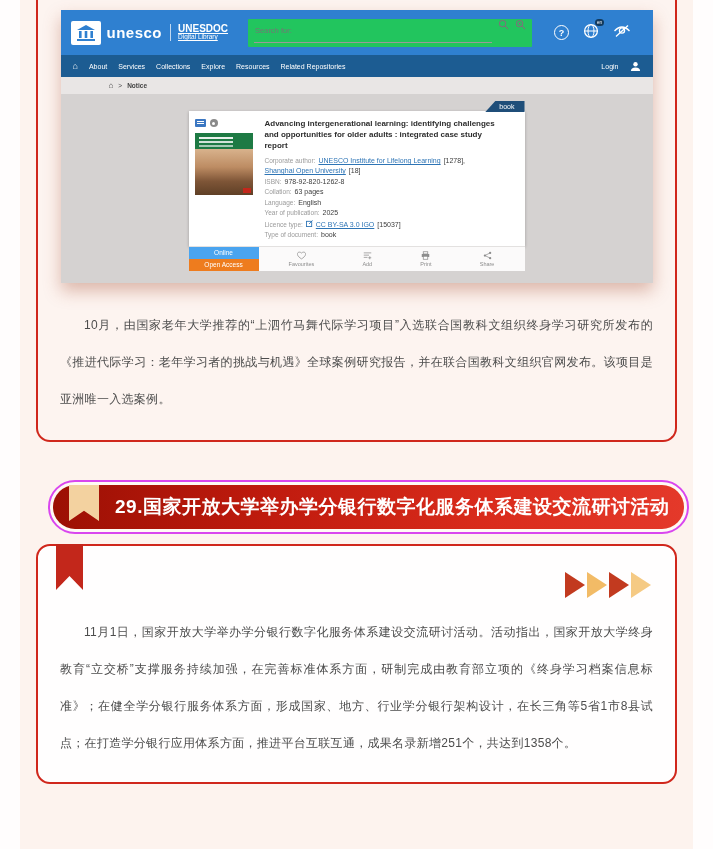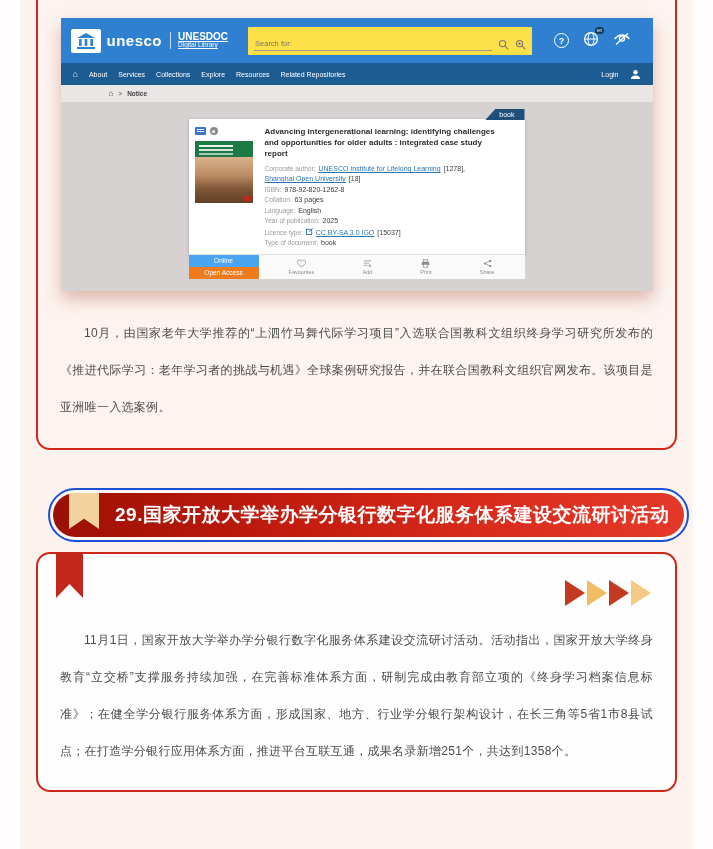--- a/index.html
+++ b/index.html
@@ -13,33 +13,33 @@
     padding-bottom:14px; overflow:hidden;
   }
   
   .card {
     border:2px solid #d0271c; border-radius:14px; margin:0 16px;
   }
   .card1 { background:#fdf4f0; margin-top:-20px; padding:30px 20px 16px; border-top:none; }
   .card2 { background:#fffefe; margin-top:10px; padding:14px 22px 20px; position:relative; }
   
   .shot {
-    width:592px; margin:8px auto; background:#d5d2d1;
+    width:592px; margin:0 auto; background:#d5d2d1;
     box-shadow:0 8px 16px rgba(160,70,40,.35);
     font-family:"Liberation Sans",sans-serif;
   }
   .shot-topbar { height:45px; background:#2f80d0; display:flex; align-items:center; padding:0 10px; }
   .logo-badge { width:30px; height:24px; background:#fff; border-radius:2px; display:flex; align-items:center; justify-content:center; margin-right:6px; }
   .logo-word { color:#fff; font-weight:bold; font-size:15px; letter-spacing:.5px; padding-right:8px; border-right:1px solid rgba(255,255,255,.7); }
   .logo-site { margin-left:7px; color:#fff; line-height:1.05;text-decoration:underline; }
   .logo-site .t1 { font-size:10px; font-weight:bold; }
   .logo-site .t2 { font-size:6.5px; }
   .searchbox {
-    background:#fde047; height:28px; width:284px; margin-left:20px; border-radius:1px;
-    display:flex; align-items:flex-end; padding:0 6px 4px 6px; gap:6px;
+    background:#22c55e; height:28px; width:284px; margin-left:20px; border-radius:1px;
+    display:flex; padding:0 6px 4px 6px; gap:6px;
   }
   .searchbox input {
     flex:1; border:none; outline:none; border-bottom:1px solid #9a9a9a;
     font-size:7.5px; color:#555; padding:2px 1px; background:transparent;
   }
   .sicon { width:11px; height:11px; flex:0 0 auto; margin-bottom:1px; }
   .topbar-icons { display:flex; align-items:center; gap:14px; margin-left:22px; }
   .round-icon { width:15px; height:15px; border:1.4px solid #fff; border-radius:50%; color:#fff; font-size:9px; font-weight:bold; display:flex; align-items:center; justify-content:center; position:relative; }
   .globe-wrap { position:relative; }
   .en-badge { position:absolute; top:-4px; right:-5px; background:#123a5e; color:#fff; font-size:4.5px; padding:1px 2px; border-radius:5px; }
@@ -86,21 +86,21 @@
   .action svg { width:9px; height:9px; }
   
   .para {
     font-size:12px; line-height:37px; color:#4c4c4c; text-align:justify;
     text-indent:2em; letter-spacing:.3px;
   }
   .card1 .para { margin:24px 2px 6px; }
   .card2 .para { margin-top:14px; }
   
   .banner {
-    margin:38px 4px 0 28px; border:2px solid #1d4ed8; border-radius:29px;
+    margin:38px 4px 0 28px; border:2px solid #d946ef; border-radius:29px;
     padding:3px; background:#fffaf4;
   }
   .banner-core {
     position:relative; height:44px; border-radius:24px;
     background:linear-gradient(90deg,#9c1004 0%, #c01b0e 35%, #da2c1c 70%, #e4392a 100%);
     display:flex; align-items:center; padding-left:62px;
   }
   .banner-mark {
     position:absolute; left:16px; top:0; width:30px; height:36px; background:#f3d2a0;
     clip-path:polygon(0 0,100% 0,100% 100%,50% 72%,0 100%);

